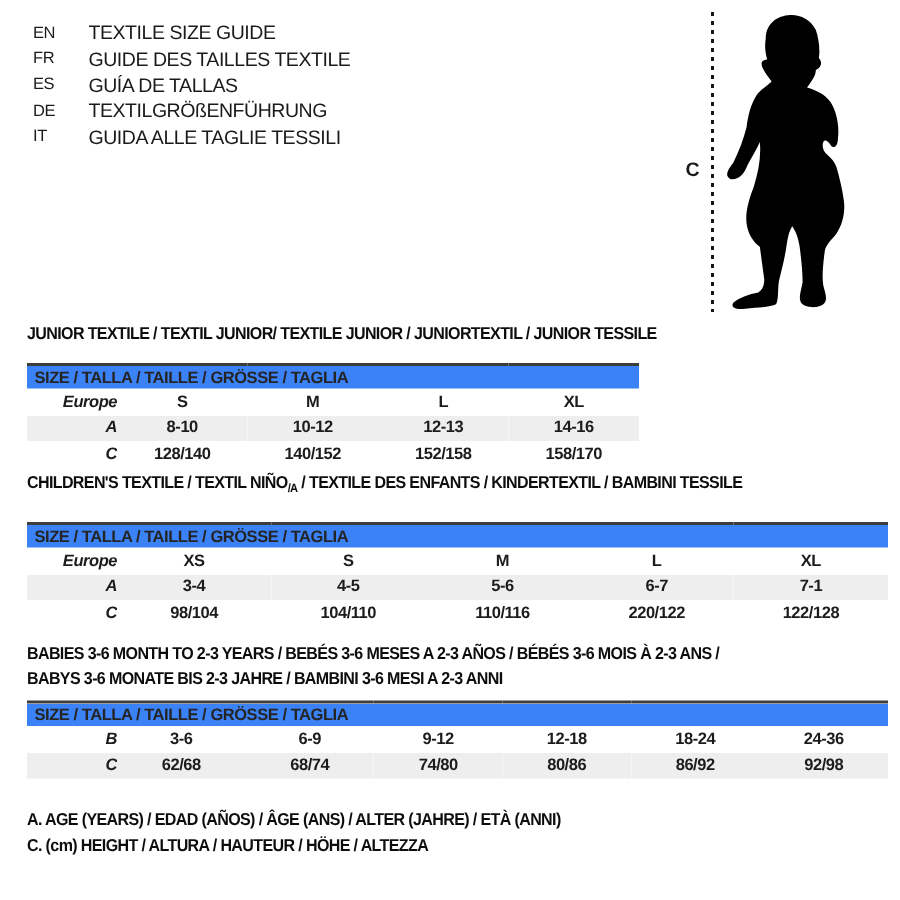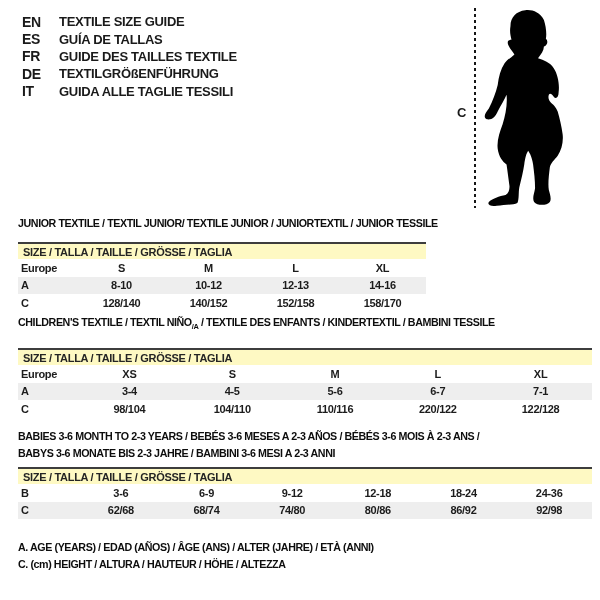--- a/index.html
+++ b/index.html
@@ -3,22 +3,22 @@
 <meta charset="utf-8">
 <style>
   html,body{margin:0;padding:0;background:#fff;}
   .canvas{
     position:relative;width:600px;height:600px;background:#ffffff;overflow:hidden;
     font-family:"Liberation Sans", sans-serif;color:#1a1a1a;
   }
   
   .lang-block{position:absolute;left:22px;top:13px;}
   .lang-row{display:flex;align-items:center;height:17.4px;}
-  .lang-code{width:37px;font-size:14px;font-weight:700;letter-spacing:-0.3px;}
-  .lang-text{font-size:13px;font-weight:700;letter-spacing:-0.3px;white-space:nowrap;text-align:right;}
+  .lang-code{width:37px;font-size:11px;font-weight:400;letter-spacing:-0.3px;}
+  .lang-text{font-size:13px;font-weight:400;letter-spacing:-0.3px;white-space:nowrap;text-align:right;}
   
   .figure-svg{position:absolute;left:480px;top:1px;}
   .dash-line{
     position:absolute;left:474px;top:8px;width:2px;height:200px;
     background:repeating-linear-gradient(to bottom,#161616 0 3px,transparent 3px 6px);
   }
   .figure-label{position:absolute;left:457px;top:105px;font-size:13px;font-weight:700;}
   
   .sec-title{position:absolute;left:18px;white-space:nowrap;}
   .cond{
@@ -27,46 +27,46 @@
   }
   .sub{font-size:8px;vertical-align:sub;}
   
   table.sizes{
     position:absolute;left:18px;border-collapse:collapse;table-layout:fixed;
     font-size:11px;font-weight:700;letter-spacing:-0.3px;color:#1c1c1c;
   }
   table.sizes col.c0{width:60px;}
   table.sizes td{padding:0;height:17.5px;text-align:center;vertical-align:middle;overflow:hidden;}
   table.sizes tr.bar td{
-    background:#fef9c3;border-top:2px solid #3d3d3d;height:15px;
+    background:#3b82f6;border-top:2px solid #3d3d3d;height:15px;
     text-align:left;padding-left:5px;color:#242424;
   }
-  table.sizes td.lbl{text-align:left;padding-left:3px;}
+  table.sizes td.lbl{text-align:right;padding-left:3px;font-style:italic;}
   table.sizes tr:nth-child(3) td{background:#eeeeee;}
   
   .footnotes{position:absolute;left:18px;top:537px;}
   .footnote{height:17.2px;white-space:nowrap;}
 </style>
 </head>
 <body>
 
 <div class="canvas">
 
   <div class="lang-block">
     <div class="lang-row">
       <span class="lang-code">EN</span>
       <span class="lang-text">TEXTILE SIZE GUIDE</span>
     </div>
     <div class="lang-row">
+      <span class="lang-code">FR</span>
+      <span class="lang-text">GUIDE DES TAILLES TEXTILE</span>
+    </div>
+    <div class="lang-row">
       <span class="lang-code">ES</span>
       <span class="lang-text">GUÍA DE TALLAS</span>
-    </div>
-    <div class="lang-row">
-      <span class="lang-code">FR</span>
-      <span class="lang-text">GUIDE DES TAILLES TEXTILE</span>
     </div>
     <div class="lang-row">
       <span class="lang-code">DE</span>
       <span class="lang-text">TEXTILGRÖßENFÜHRUNG</span>
     </div>
     <div class="lang-row">
       <span class="lang-code">IT</span>
       <span class="lang-text">GUIDA ALLE TAGLIE TESSILI</span>
     </div>
   </div>

